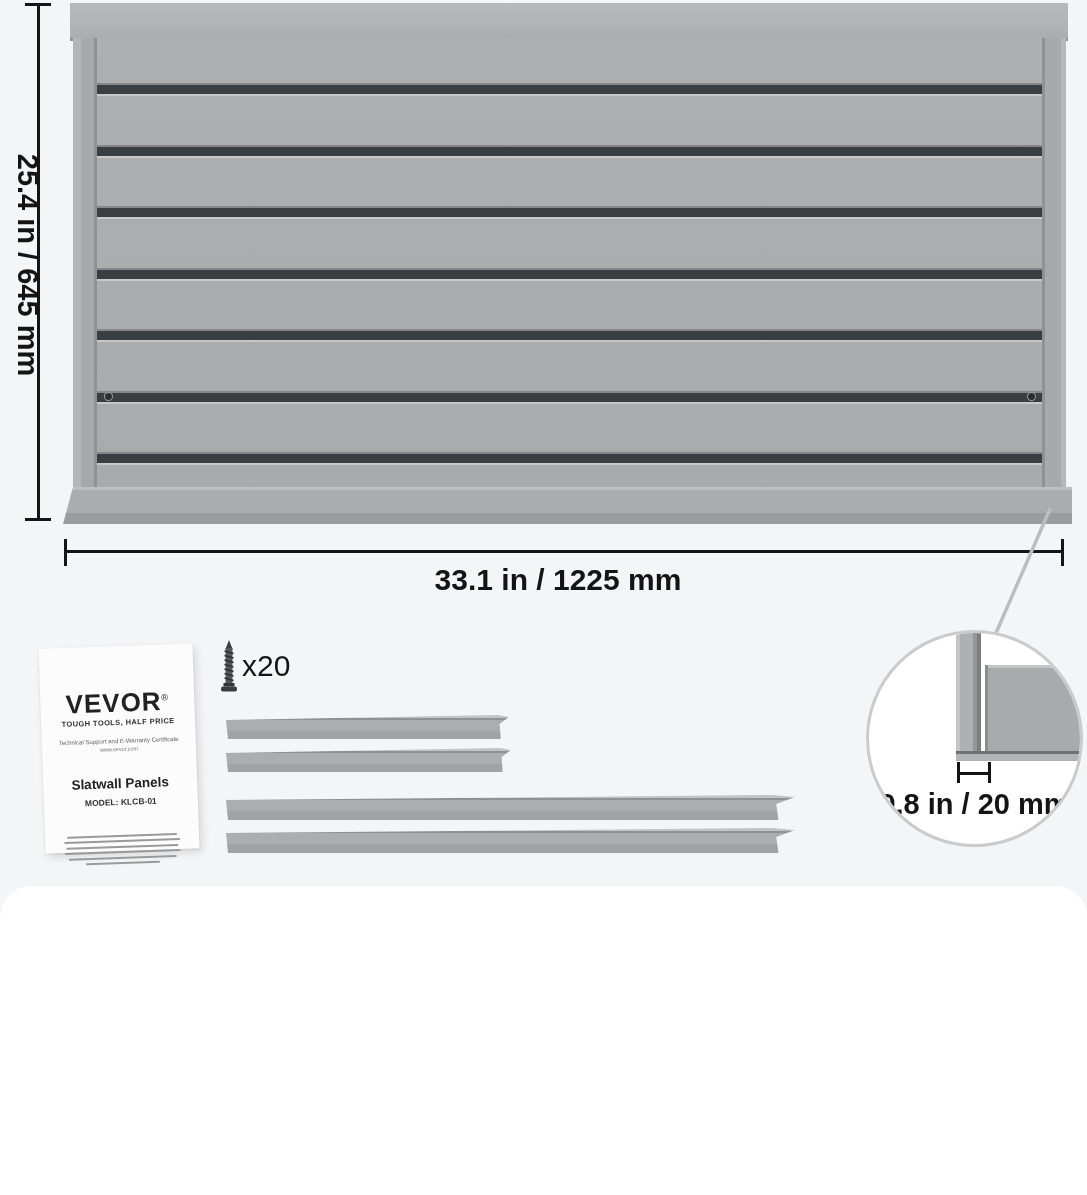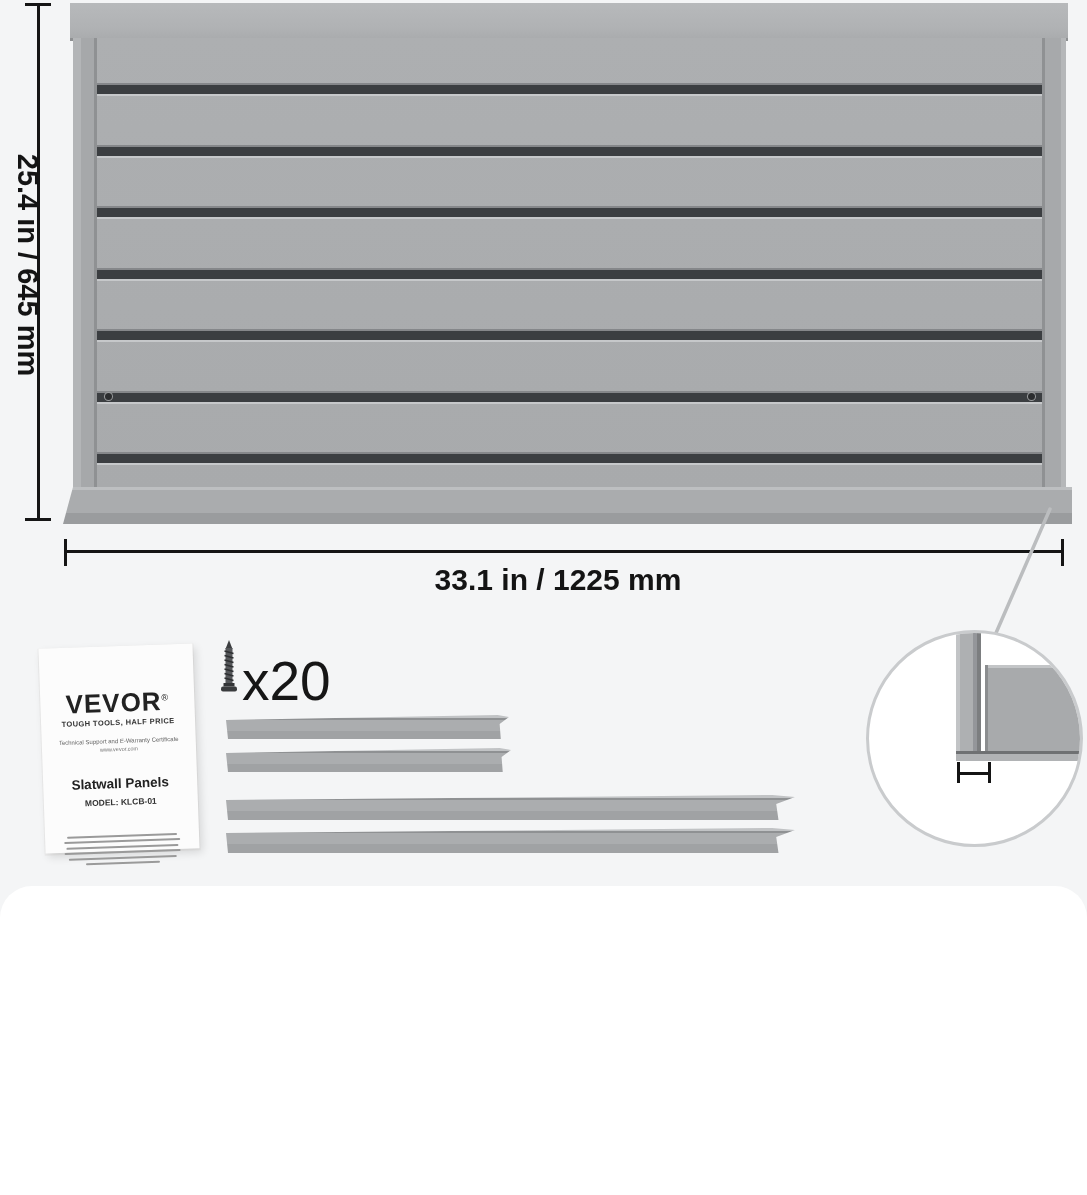--- a/index.html
+++ b/index.html
@@ -58,21 +58,21 @@
   .m-reg { font-size:9px; vertical-align:super; font-weight:400; }
   .m-tag { font-size:7.5px; font-weight:700; letter-spacing:0.4px; margin-top:2px; color:#333; }
   .m-sub1 { font-size:6px; color:#666; margin-top:11px; }
   .m-sub2 { font-size:5.5px; color:#777; margin-top:2px; }
   .m-title { font-size:13.5px; font-weight:700; margin-top:24px; color:#222; }
   .m-model { font-size:8.5px; font-weight:600; margin-top:6px; color:#333; }
   .m-para { margin-top:28px; }
   .m-para div { height:2px; background:#9a9a9a; border-radius:1px; margin:0 auto 3.5px auto; }
 
   .screw-svg { position:absolute; left:220px; top:640px; z-index:2; }
-  .screw-count { position:absolute; left:242px; top:649px; font-size:55px; color:#161616; z-index:2; }
+  .screw-count { position:absolute; left:242px; top:649px; font-size:30px; color:#161616; z-index:2; }
 
   .strip { position:absolute; height:24px;
     background:linear-gradient(180deg,#c1c3c5 0 3px,#8f9193 3px 5px,#abadaf 5px 16px,#a0a2a4 16px);
     clip-path:polygon(0 5px, 96% 0, 100% 2px, 96.7% 9px, 97.1% 100%, 2px 100%); }
 
   
   .spec-card { position:absolute; left:0; top:886px; width:1087px; height:309px; background:#ffffff;
     border-radius:32px 32px 0 0; z-index:7; }
 </style>
 </head>
@@ -155,20 +155,21 @@
   <div class="strip" style="left:226px; top:795px; width:569px; height:25px;"></div>
   <div class="strip" style="left:226px; top:828px; width:569px; height:25px;"></div>
 
   <div class="detail-circle">
     <div class="dc-wall"></div>
     <div class="dc-lip"></div>
     <div class="dc-slab"></div>
     <div class="dc-tick" style="left:88px;"></div>
     <div class="dc-line"></div>
     <div class="dc-tick" style="left:119px;"></div>
+    <div class="dc-label">0.8 in / 20 mm</div>
   </div>
 
   <div class="spec-card">
     
     
   </div>
 
 </div>
 
 </body></html>

